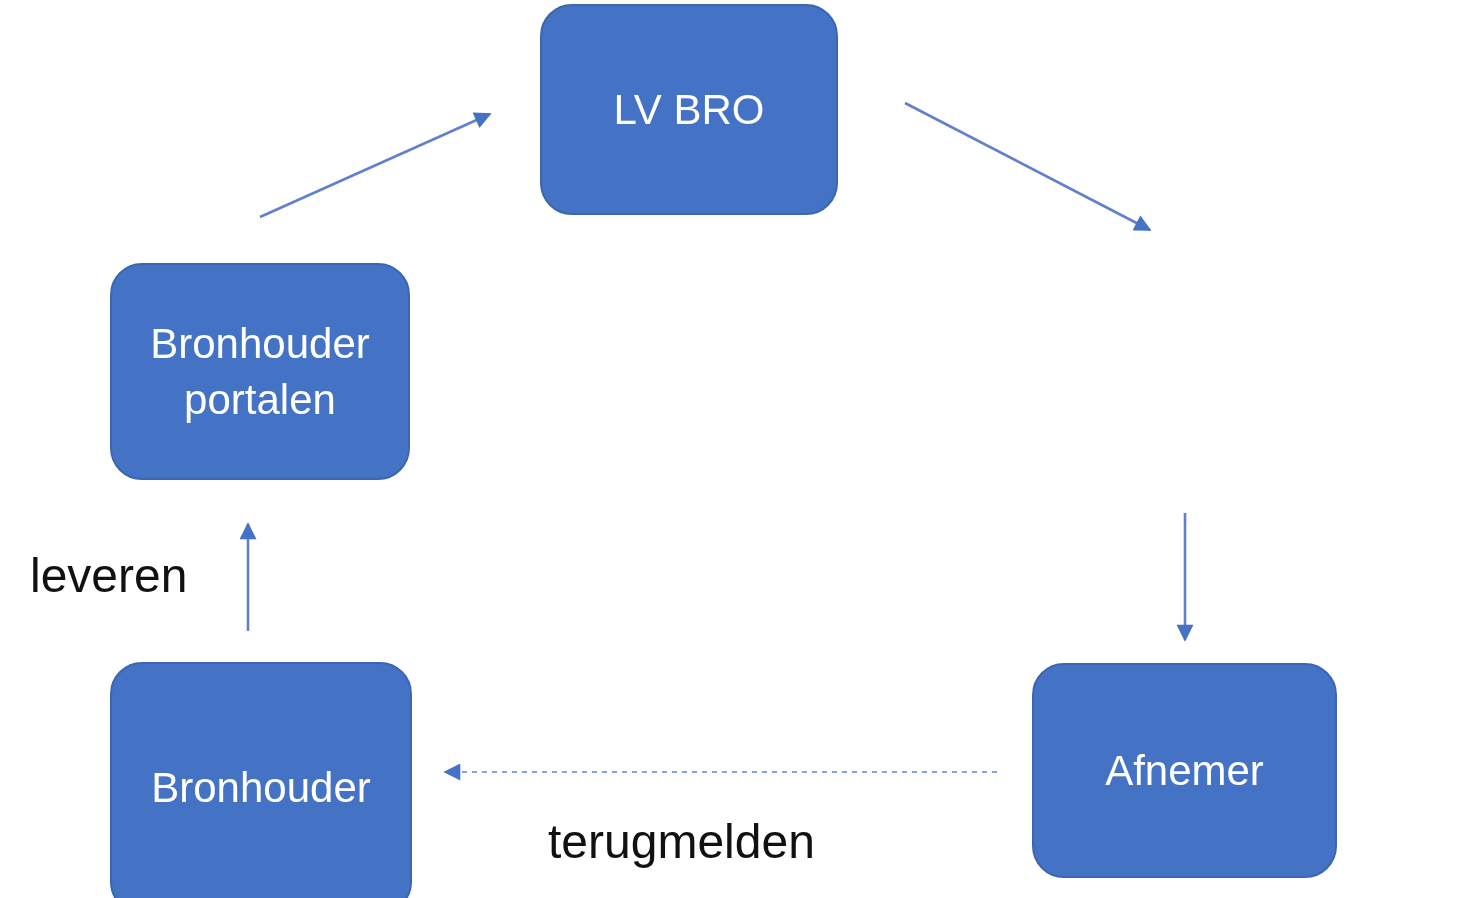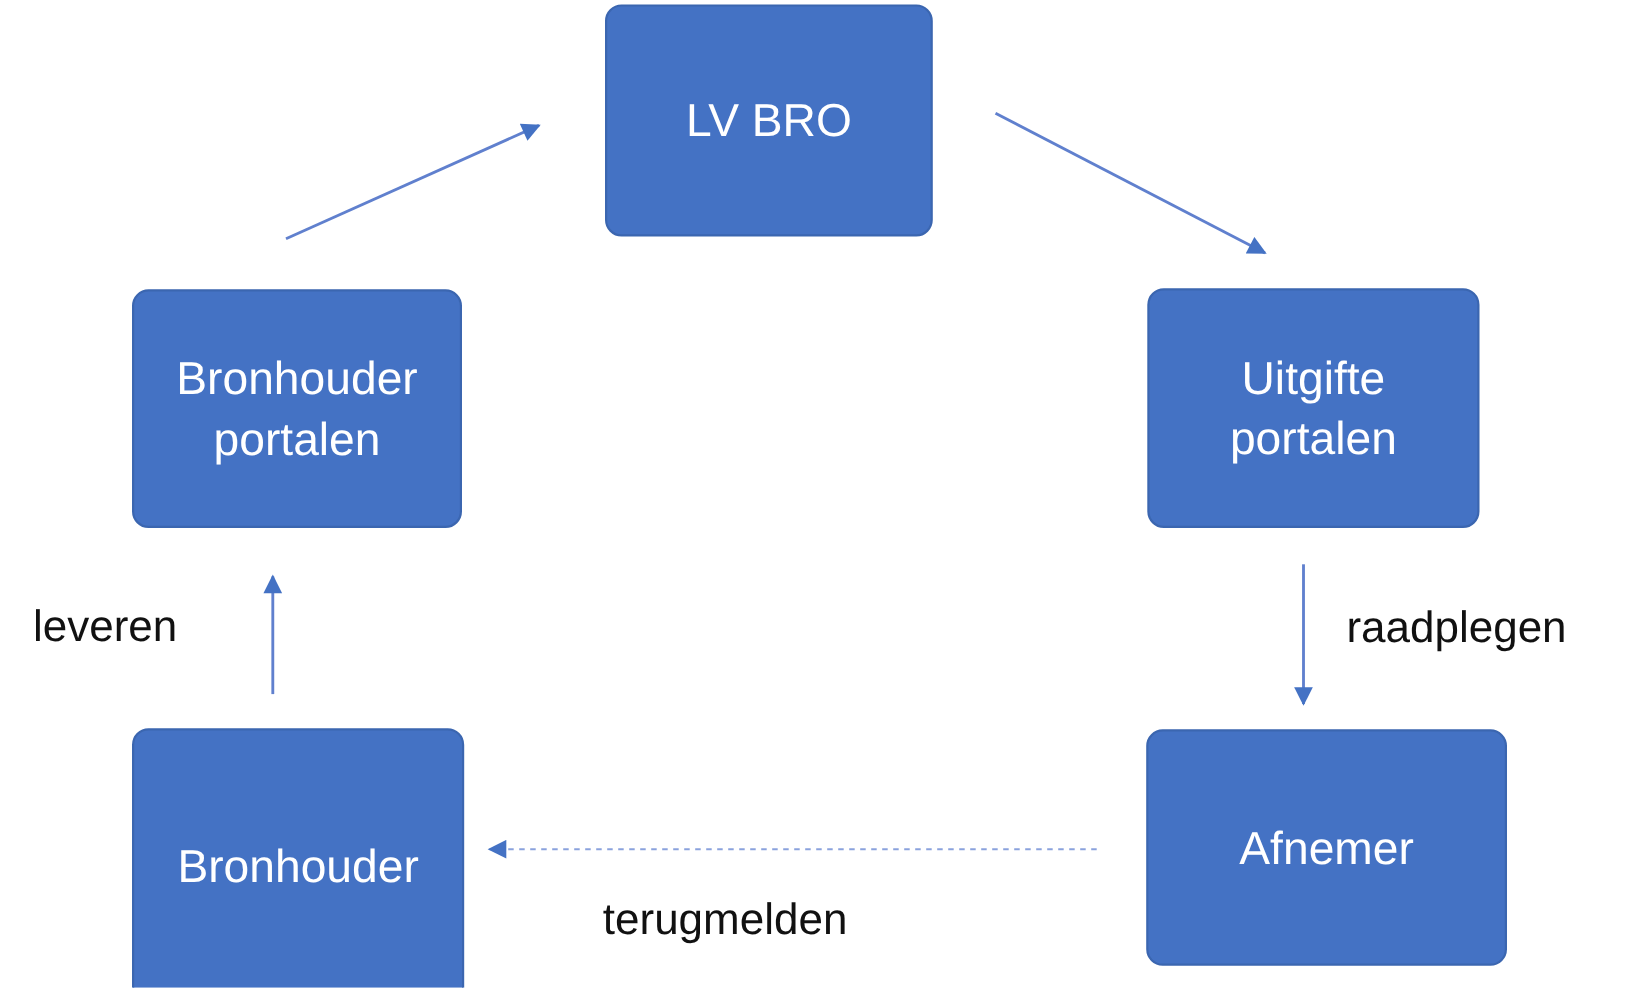--- a/index.html
+++ b/index.html
@@ -13,36 +13,35 @@
     width: 1480px;
     height: 898px;
     background: var(--background, #ffffff);
     overflow: hidden;
   }
   .node {
     position: absolute;
     box-sizing: border-box;
     background: var(--node-fill, #4472C4);
     border: 2px solid var(--node-border, #3b66b0);
-    border-radius: 15px;
+    border-radius: 32px;
     color: var(--node-text, #ffffff);
     font-size: 42px;
     line-height: 1.32;
     display: flex;
     align-items: center;
     justify-content: center;
     text-align: center;
     padding: 0 22px;
-    margin-left: 10px;
   }
   .node-lv-bro            { left: 540px;  top: 4px;   width: 298px; height: 211px; }
   .node-bronhouder-portaal{ left: 110px;  top: 263px; width: 300px; height: 217px; }
   .node-uitgifte-portalen { left: 1033px; top: 262px; width: 302px; height: 218px; }
   .node-bronhouder        { left: 110px;  top: 662px; width: 302px; height: 252px; }
-  .node-afnemer           { left: 1032px; top: 663px; width: 328px; height: 215px; }
+  .node-afnemer           { left: 1032px; top: 663px; width: 305px; height: 215px; }
 
   .edges-layer {
     position: absolute;
     left: 0; top: 0;
     width: 1480px;
     height: 898px;
     pointer-events: none;
   }
   .edge-line {
     stroke: var(--edge-line, #6080ce);
@@ -52,21 +51,21 @@
   .edge-line.dashed {
     stroke: var(--edge-line-dashed, #8aa2dd);
     stroke-width: 1.8;
     stroke-dasharray: 5 5;
   }
   #arrowhead path { fill: var(--arrow-head, #4472C4); }
 
   .edge-label {
     position: absolute;
     color: var(--label-text, #111111);
-    font-size: 40px;
+    font-size: 48px;
     white-space: nowrap;
   }
   .label-leveren     { left: 30px;   top: 548px; }
   .label-raadplegen  { left: 1224px; top: 549px; }
   .label-terugmelden { left: 548px;  top: 814px; }
 </style>
 </head>
 <body style="--background: #ffffff; --node-fill: #4472C4; --node-border: #3b66b0; --node-text: #ffffff; --edge-line: #6080ce; --edge-line-dashed: #8aa2dd; --arrow-head: #4472C4; --label-text: #111111;">
 
 <div class="canvas">
@@ -90,31 +89,27 @@
   </svg>
 
   <div class="node node-lv-bro">
     <span>LV BRO</span>
   </div>
 
   <div class="node node-bronhouder-portaal">
     <span>Bronhouder portalen</span>
   </div>
 
-  <div class="node node-uitgifte-portalen">
-    <span>Uitgifte portalen</span>
-  </div>
 
   <div class="node node-bronhouder">
     <span>Bronhouder</span>
   </div>
 
   <div class="node node-afnemer">
     <span>Afnemer</span>
   </div>
 
   <div class="edge-label label-leveren">leveren</div>
 
-  <div class="edge-label label-raadplegen">raadplegen</div>
 
   <div class="edge-label label-terugmelden">terugmelden</div>
 
 </div>
 
 </body></html>

